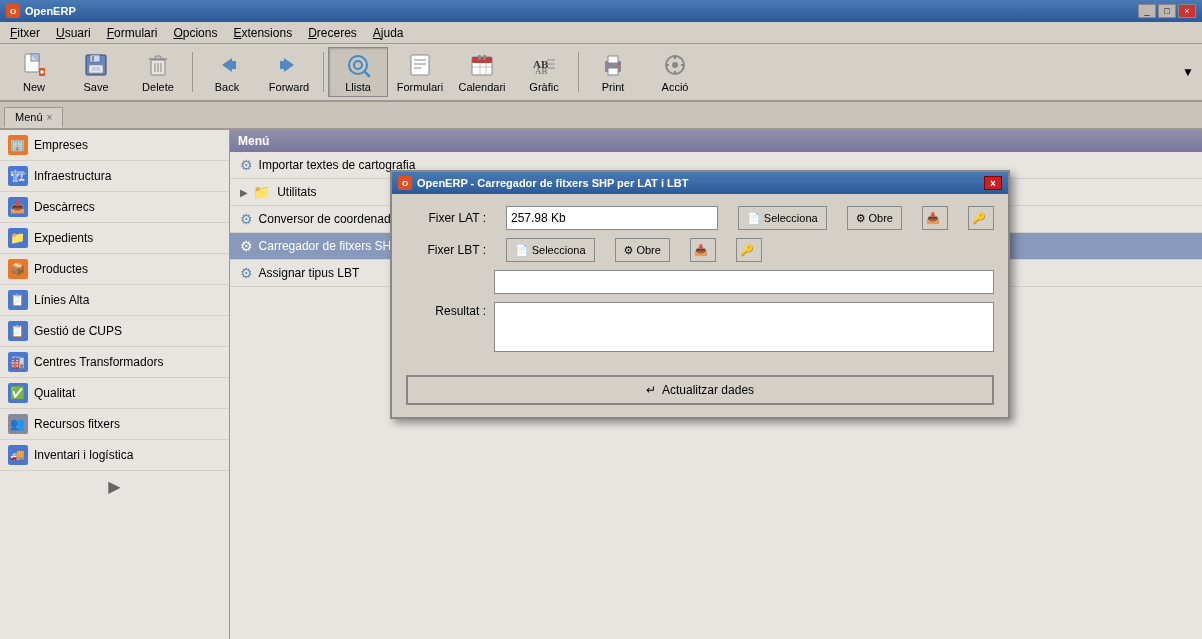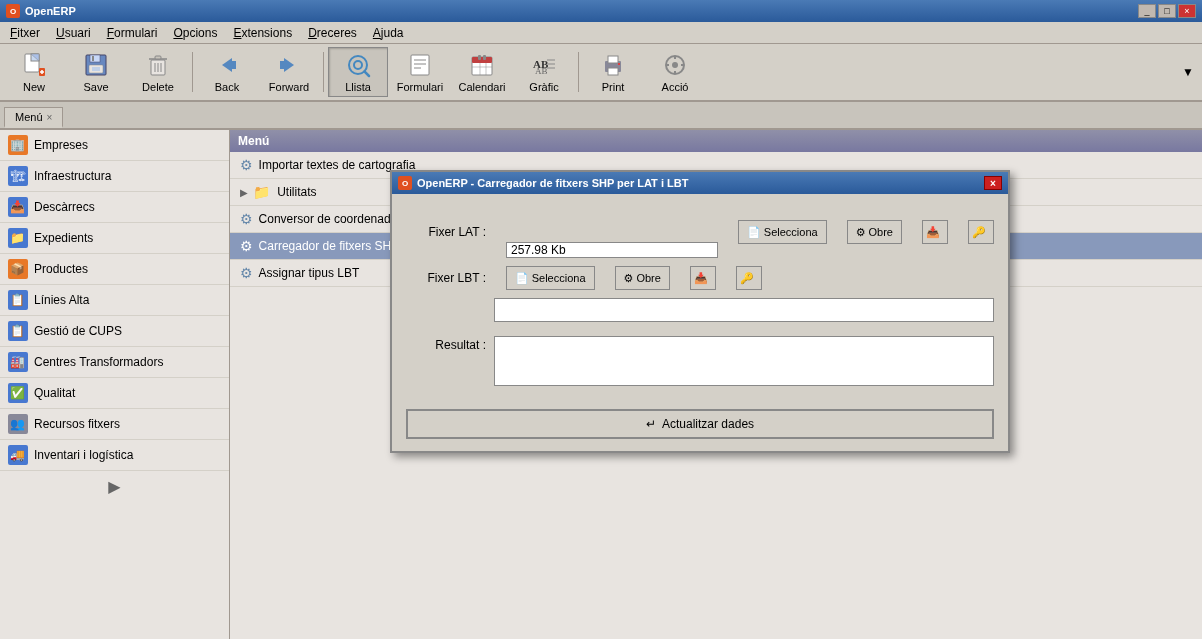--- a/index.html
+++ b/index.html
@@ -205,26 +205,25 @@
       gap: 20px;
     }
     .dialog-label {
       width: 80px;
       text-align: right;
       font-size: 12px;
       flex-shrink: 0;
     }
     .dialog-input {
       flex: 1;
-      height: 16px;
+      height: 24px;
       border: 1px solid #888;
       background: white;
       padding: 2px 4px;
       font-size: 12px;
-      margin-top: 36px;
     }
     .dialog-btn {
       display: flex;
       align-items: center;
       gap: 3px;
       padding: 2px 8px;
       height: 24px;
       background: #d4d0c8;
       border: 1px solid #888;
       cursor: pointer;
@@ -586,21 +585,21 @@
               <span>🔑</span>
             </button>
           </div>
 
           <div class="result-row">
             <span class="result-label"></span>
             <div class="result-box-wrapper">
               <input type="text" class="result-input-top" value="" style="border: 1px solid rgb(136, 136, 136);">
             </div>
           </div>
-          <div class="result-row" style="margin-top:12px;">
+          <div class="result-row" style="margin-top:6px;">
             <span class="result-label">Resultat :</span>
             <div class="result-box-wrapper">
               <textarea class="result-box" style="resize: none; border: 1px solid rgb(136, 136, 136); padding: 2px; font-size: 12px;"></textarea>
             </div>
           </div>
         </div>
 
         <div class="dialog-footer">
           <button class="dialog-action-btn">
             <span>↵</span>

